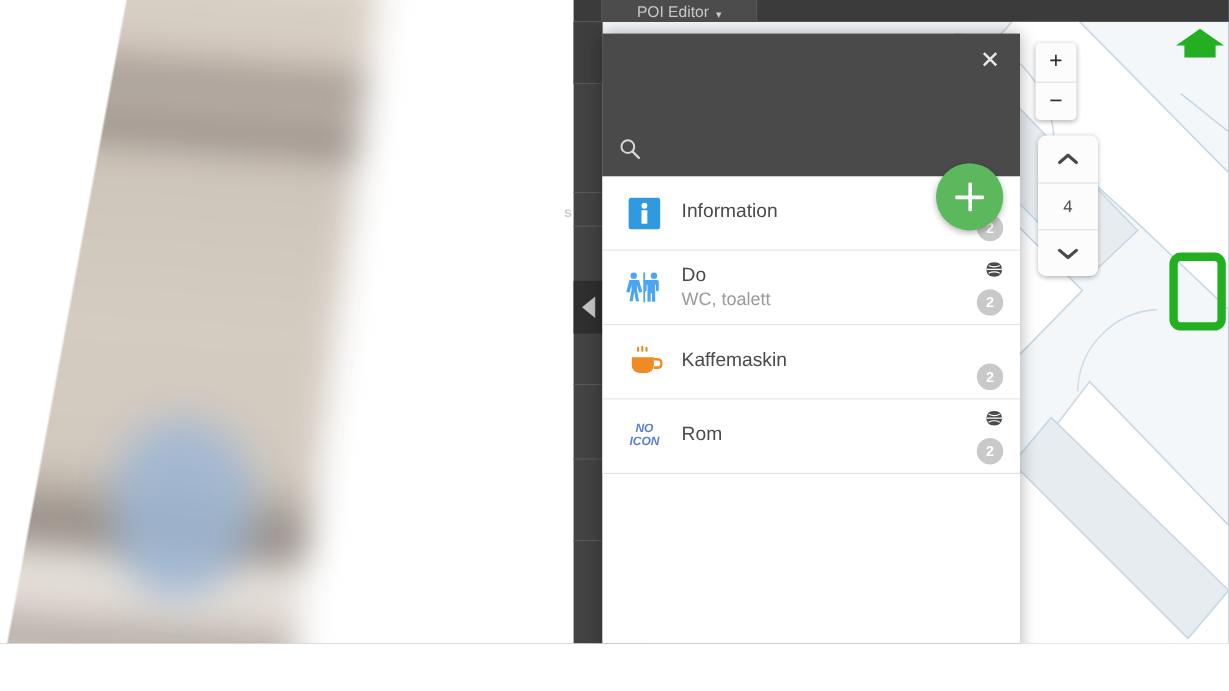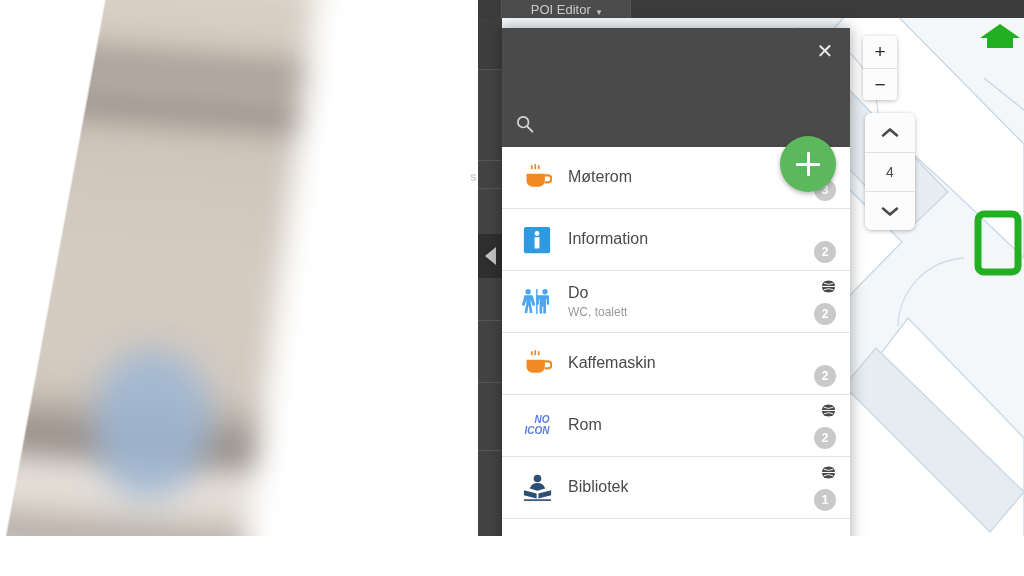--- a/index.html
+++ b/index.html
@@ -160,33 +160,33 @@
     border-bottom: 1px solid #e2e2e2;
     display: flex; align-items: center; padding-left: 14px; padding-right: 54px;
     background: #fff; cursor: pointer;
   }
   .row-icon {
     width: 42px; height: 40px; flex: 0 0 auto;
     display: flex; align-items: center; justify-content: center;
   }
   .row-text { margin-left: 10px; min-width: 0; }
   .row-title { font-size: 16px; color: #4a4a4a; line-height: 1.15; }
-  .row-sub { font-size: 12px; color: #9a9a9a; margin-top: 2px; text-align: center; }
+  .row-sub { font-size: 15px; color: #9a9a9a; margin-top: 2px; text-align: center; }
   .globe {
     position: absolute; right: 14px; top: 8px; width: 15px; height: 15px;
   }
   .row-count {
     position: absolute; right: 14px; bottom: 7px;
     width: 22px; height: 22px; border-radius: 50%;
     background: #c9c9c9; color: #fff; font-size: 12px; font-weight: bold;
     display: flex; align-items: center; justify-content: center;
   }
   .noicon {
     color: #5b7fd4; font-size: 10px; font-style: italic; font-weight: bold;
-    line-height: 1.08; text-align: right;
+    line-height: 1.08; text-align: center;
   }
 
   
   .ctrl {
     position: absolute; background: #fcfcfc;
     border-radius: 4px; box-shadow: 0 1px 4px rgba(0,0,0,.28);
     overflow: hidden; z-index: 20;
   }
   .zoom-ctrl { left: 863px; top: 36px; width: 34px; }
   .floor-ctrl { left: 865px; top: 113px; width: 50px; border-radius: 7px; }
@@ -270,40 +270,20 @@
       </div>
     </div>
 
     <div class="fab">
       <span class="plus"></span>
     </div>
 
 
     <div class="list">
 
-      <div class="row">
-        <div class="row-icon">
-          <svg viewBox="0 0 34 32" width="30" height="28">
-            <g stroke="#f08a24" stroke-width="2" fill="none" stroke-linecap="round">
-              <path d="M11 5 v-3 M15 5 v-4 M19 5 v-3"></path>
-            </g>
-            <path d="M5 11 h21 v8 a7 7 0 0 1 -7 7 h-7 a7 7 0 0 1 -7 -7 z" fill="#f08a24"></path>
-            <path d="M26 13 h3.5 a4 4 0 0 1 0 8 h-3.5" fill="none" stroke="#f08a24" stroke-width="2.6"></path>
-          </svg>
-        </div>
-        <div class="row-text">
-          <div class="row-title">Møterom</div>
-        </div>
-        <svg class="globe" viewBox="0 0 16 16">
-          <circle cx="8" cy="8" r="7" fill="#4a4a4a"></circle>
-          <path d="M8 1 a10 7 0 0 0 0 14 a10 7 0 0 0 0 -14 M1 8 h14" stroke="#fff" stroke-width="1.1" fill="none"></path>
-          <path d="M3 4.5 q5 2.5 10 0 M3 11.5 q5 -2.5 10 0" stroke="#fff" stroke-width="1" fill="none"></path>
-        </svg>
-        <span class="row-count">3</span>
-      </div>
 
       <div class="row">
         <div class="row-icon">
           <svg viewBox="0 0 32 32" width="30" height="30">
             <rect x="2" y="2" width="28" height="28" rx="2" fill="#2f9ae0"></rect>
             <circle cx="16" cy="9" r="2.6" fill="#fff"></circle>
             <rect x="13.4" y="13" width="5.2" height="12" fill="#fff"></rect>
           </svg>
         </div>
         <div class="row-text">
@@ -363,42 +343,20 @@
           <div class="row-title">Rom</div>
         </div>
         <svg class="globe" viewBox="0 0 16 16">
           <circle cx="8" cy="8" r="7" fill="#4a4a4a"></circle>
           <path d="M8 1 a10 7 0 0 0 0 14 a10 7 0 0 0 0 -14 M1 8 h14" stroke="#fff" stroke-width="1.1" fill="none"></path>
           <path d="M3 4.5 q5 2.5 10 0 M3 11.5 q5 -2.5 10 0" stroke="#fff" stroke-width="1" fill="none"></path>
         </svg>
         <span class="row-count">2</span>
       </div>
 
-      <div class="row">
-        <div class="row-icon">
-          <svg viewBox="0 0 34 32" width="31" height="29">
-            <g fill="#2c4f72">
-              <circle cx="17" cy="6" r="4.2"></circle>
-              <path d="M17 11 a9 9 0 0 1 8.5 6 l-8.5 2.5 l-8.5 -2.5 a9 9 0 0 1 8.5 -6 z"></path>
-              <path d="M2 19 l14 3.6 l0 5.6 l-14 -3.6 z"></path>
-              <path d="M32 19 l-14 3.6 l0 5.6 l14 -3.6 z"></path>
-              <rect x="2" y="29" width="30" height="1.8"></rect>
-            </g>
-          </svg>
-        </div>
-        <div class="row-text">
-          <div class="row-title">Bibliotek</div>
-        </div>
-        <svg class="globe" viewBox="0 0 16 16">
-          <circle cx="8" cy="8" r="7" fill="#4a4a4a"></circle>
-          <path d="M8 1 a10 7 0 0 0 0 14 a10 7 0 0 0 0 -14 M1 8 h14" stroke="#fff" stroke-width="1.1" fill="none"></path>
-          <path d="M3 4.5 q5 2.5 10 0 M3 11.5 q5 -2.5 10 0" stroke="#fff" stroke-width="1" fill="none"></path>
-        </svg>
-        <span class="row-count">1</span>
-      </div>
 
     </div>
   </div>
 
   <div class="ctrl zoom-ctrl">
     <div class="ctrl-btn">+</div>
     <div class="ctrl-btn">−</div>
   </div>
 
   <div class="ctrl floor-ctrl">

